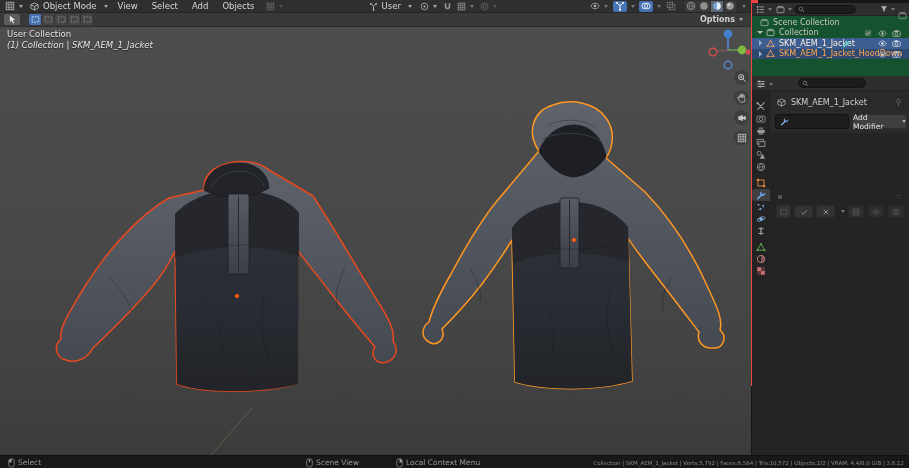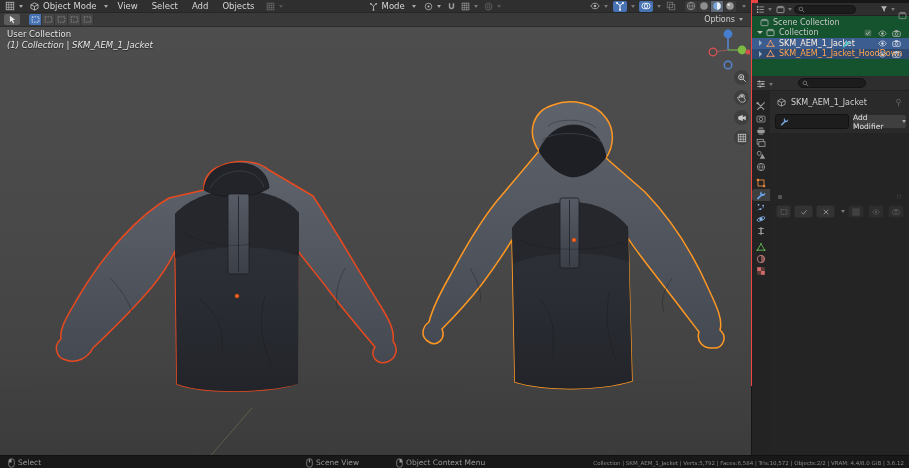--- a/index.html
+++ b/index.html
@@ -365,21 +365,21 @@
         <svg class="i" width="9" height="9" color="#aaa">
             <use href="#i-grid"></use>
           </svg>
           <span class="chev dim"></span>
       </div>
       <div style="width:78px"></div>
       <div class="hdr-group" style="padding:0 4px;">
         <svg class="i" width="9" height="9" color="#b8b8b8">
             <use href="#i-axes"></use>
           </svg>
-        <span class="mi" style="padding:0 3px;">Mode</span>
+        <span class="mi" style="padding:0 3px;">User</span>
           <span class="chev"></span>
       </div>
       <div class="hdr-group" style="padding:0 4px;">
         <svg class="i" width="9" height="9" color="#b8b8b8">
             <use href="#i-pivot"></use>
           </svg>
           <span class="chev"></span>
       </div>
       <div class="hdr-group" style="padding:0 2px;">
         <svg class="i" width="9" height="9" color="#9a9a9a">
@@ -480,21 +480,21 @@
               <use href="#i-boxsel"></use>
             </svg>
           </div>
         <div>
             <svg class="i" width="9" height="9" color="#9a9a9a">
               <use href="#i-boxsel"></use>
             </svg>
           </div>
       </div>
       <div class="hdr-group" style="margin-left:auto;padding-right:8px;">
-        <span style="color:#cfcfcf;font-size:8px;">Options</span>
+        <span style="color:#cfcfcf;font-size:8px;font-weight:bold;">Options</span>
           <span class="chev"></span>
       </div>
     </div>
 
     <div class="r overlaytxt" style="left:7px;top:29px;">User Collection</div>
     <div class="r overlaytxt" style="left:7px;top:40px;font-style:italic;">(1) Collection | SKM_AEM_1_Jacket</div>
 
     <svg class="r" style="left:704px;top:26px;" width="46" height="46" viewBox="0 0 46 46">
       <path d="M24,24L24,8" stroke="#5585d2" stroke-width="1.6"></path>
       <path d="M24,24L9,26" stroke="#9a5a5a" stroke-width="1.2"></path>
@@ -783,20 +783,20 @@
     <div class="hint" style="left:306px;">
       <svg class="i" width="7" height="10" color="#9a9a9a">
           <use href="#i-mouse-m"></use>
         </svg>
       <span>Scene View</span>
     </div>
     <div class="hint" style="left:396px;">
       <svg class="i" width="7" height="10" color="#9a9a9a">
           <use href="#i-mouse-r"></use>
         </svg>
-      <span>Object Context Menu</span>
+      <span>Local Context Menu</span>
     </div>
     <div class="stats">
       <span>Collection | SKM_AEM_1_Jacket | Verts:5,792 | Faces:6,584 | Tris:10,572 | Objects:2/2 | VRAM: 4.4/8.0 GiB | 3.6.12</span>
     </div>
   </div>
 
 </div>
 
 </body></html>

